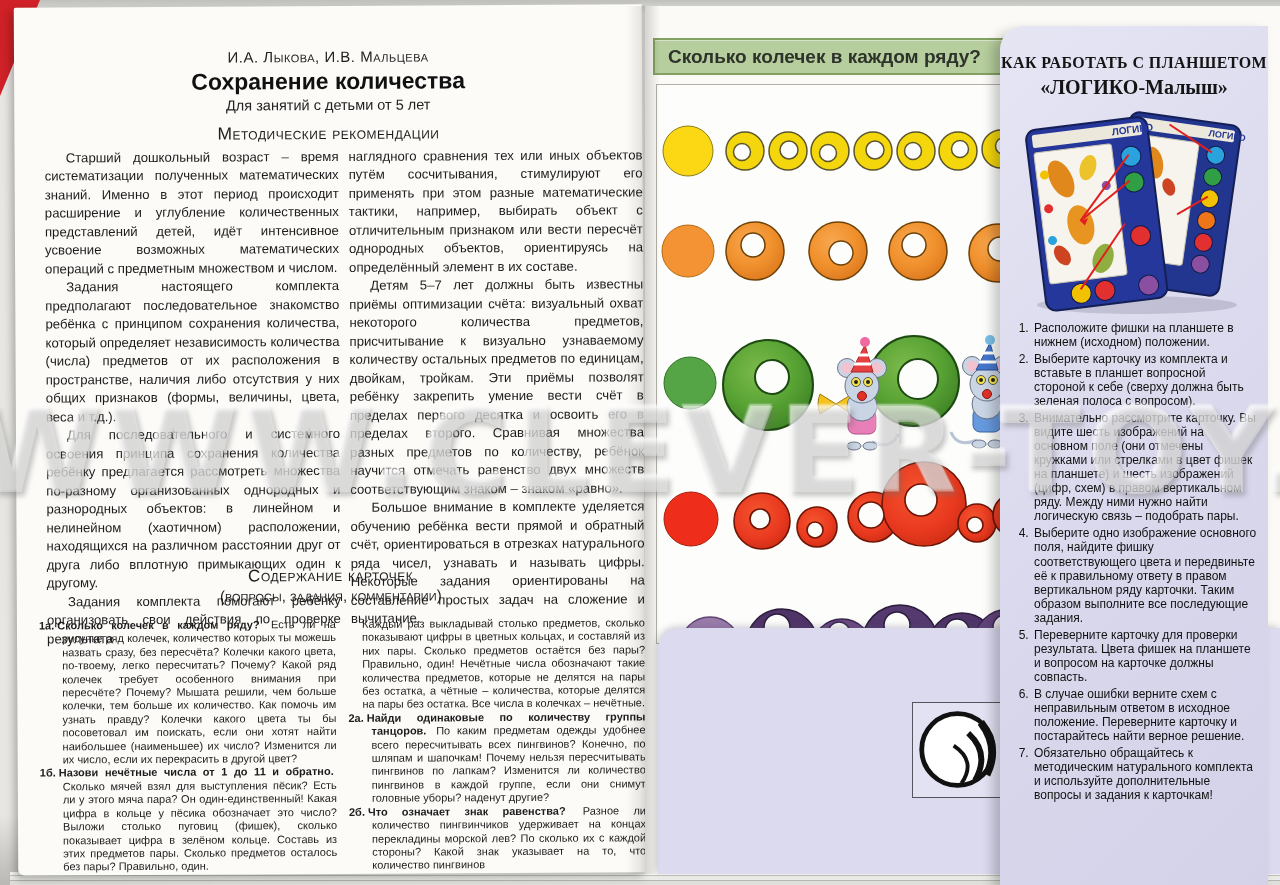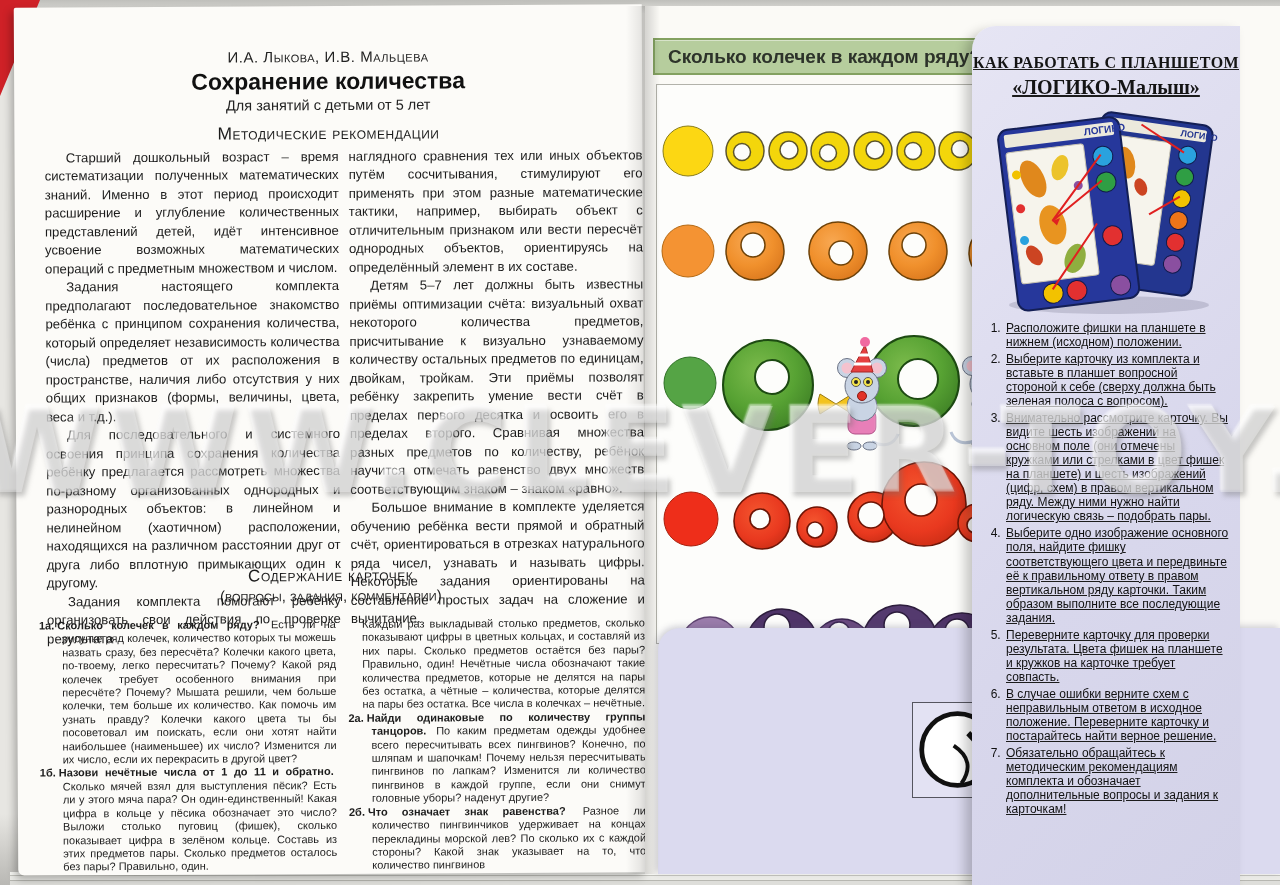--- a/index.html
+++ b/index.html
@@ -49,23 +49,23 @@
     display:flex;align-items:center;}
   .green-bar span{font-size:19px;font-weight:bold;color:#2d332a;padding-left:13px;}
   .rings-card{position:absolute;left:11px;top:78px;width:362px;height:560px;background:#fdfdfb;
     border:1px solid #b2b2aa;border-right:none;box-sizing:border-box;overflow:hidden;}
   .rings-card svg{display:block;}
   .lavender-card{position:absolute;left:13px;top:622px;width:622px;height:246px;background:#dbdaef;
     border-radius:22px 0 0 0;box-shadow:-2px -2px 6px rgba(80,80,110,.25);}
   .ball-box{position:absolute;left:254px;top:74px;width:96px;height:96px;background:#e3e2f3;
     border:1.5px solid #55555f;box-sizing:border-box;}
   
-  .sidebar{position:absolute;left:972px;top:26px;width:268px;height:859px;z-index:5;
+  .sidebar{position:absolute;left:1000px;top:26px;width:268px;height:859px;z-index:5;
     background:linear-gradient(135deg,#e6e5f4 0,#d8d7ec 60%,#d3d2e8 100%);
-    border-radius:24px 0 0 0;box-shadow:-7px 5px 12px rgba(0,0,0,.22);text-decoration:underline;}
+    border-radius:24px 0 0 0;box-shadow:-7px 5px 12px rgba(0,0,0,.22);}
   .sb-title{margin-top:28px;text-align:center;font-family:"Liberation Serif",serif;font-weight:bold;color:#141414;}
   .sb-title .l1{font-size:16px;letter-spacing:.4px;}
   .sb-title .l2{font-size:20px;margin-top:4px;}
   .sb-img{display:block;margin:6px auto 0;}
   .sb-steps{margin:4px 10px 0 8px;padding-left:24px;font-size:12px;line-height:1.17;text-align:left;color:#111;}
   .sb-steps li{margin-bottom:3px;padding-left:2px;}
 </style>
 </head>
 <body>
 
@@ -352,20 +352,20 @@
         <path d="M100,36 L44,96 M44,96 L98,62 M36,164 L88,104" stroke="#e02020" stroke-width="2" fill="none"></path>
         <path d="M44,96 l8,-2 l-4,7 z" fill="#e02020"></path>
       </g>
     </svg>
 
     <ol class="sb-steps">
       <li>Расположите фишки на планшете в нижнем (исходном) положении.</li>
       <li>Выберите карточку из комплекта и вставьте в планшет вопросной стороной к себе (сверху должна быть зеленая полоса с вопросом).</li>
       <li>Внимательно рассмотрите карточку. Вы видите шесть изображений на основном поле (они отмечены кружками или стрелками в цвет фишек на планшете) и шесть изображений (цифр, схем) в правом вертикальном ряду. Между ними нужно найти логическую связь – подобрать пары.</li>
       <li>Выберите одно изображение основного поля, найдите фишку соответствующего цвета и передвиньте её к правильному ответу в правом вертикальном ряду карточки. Таким образом выполните все последующие задания.</li>
-      <li>Переверните карточку для проверки результата. Цвета фишек на планшете и кружков на карточке требует совпасть.</li>
+      <li>Переверните карточку для проверки результата. Цвета фишек на планшете и вопросом на карточке должны совпасть.</li>
       <li>В случае ошибки верните схем с неправильным ответом в исходное положение. Переверните карточку и постарайтесь найти верное решение.</li>
-      <li>Обязательно обращайтесь к методическим рекомендациям комплекта и обозначает дополнительные вопросы и задания к карточкам!</li>
+      <li>Обязательно обращайтесь к методическим натурального комплекта и используйте дополнительные вопросы и задания к карточкам!</li>
     </ol>
   </aside>
 
   <div class="watermark">WWW.CLEVER-TOY.RU</div>
 </div>
 
 </body></html>

